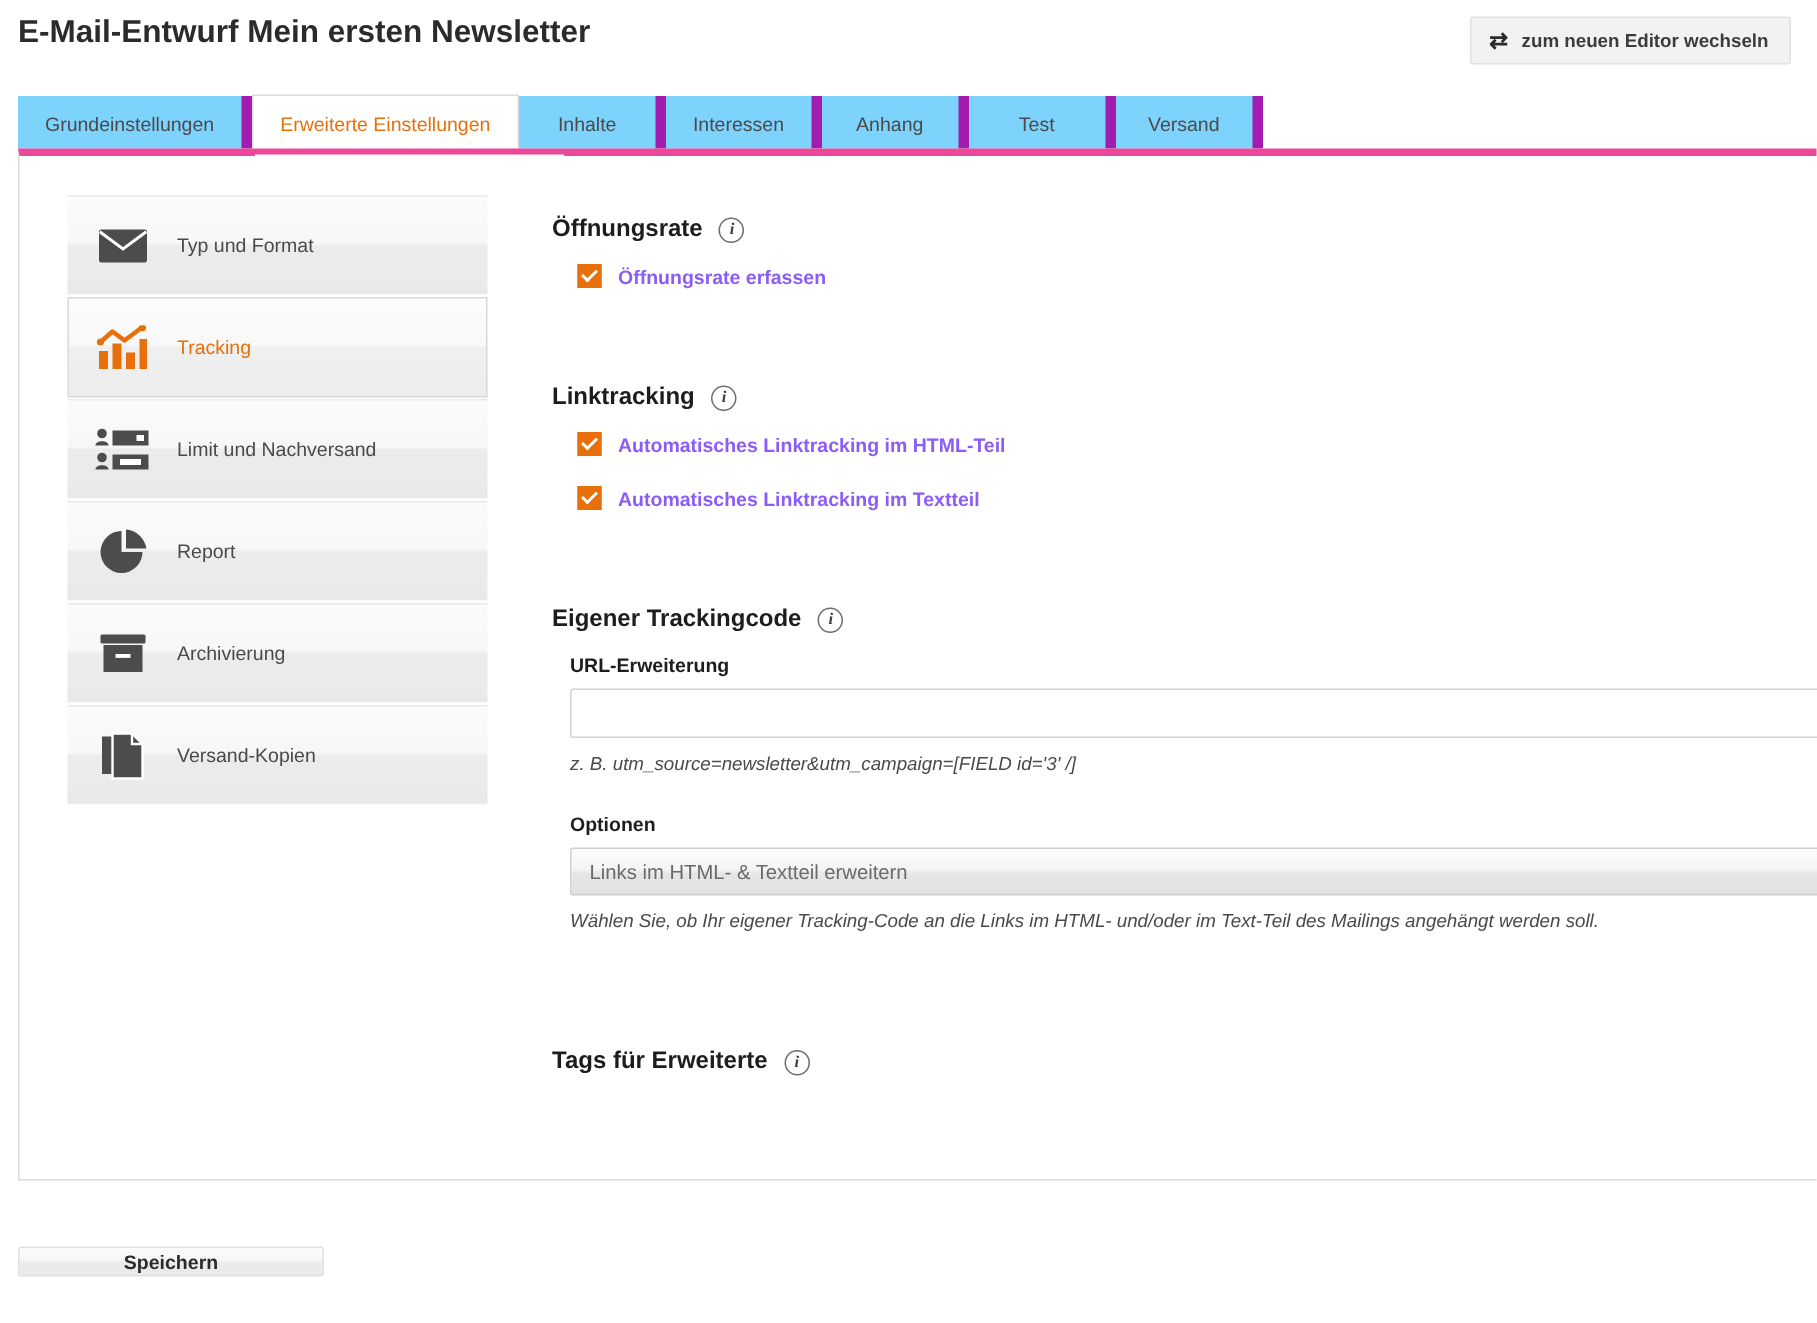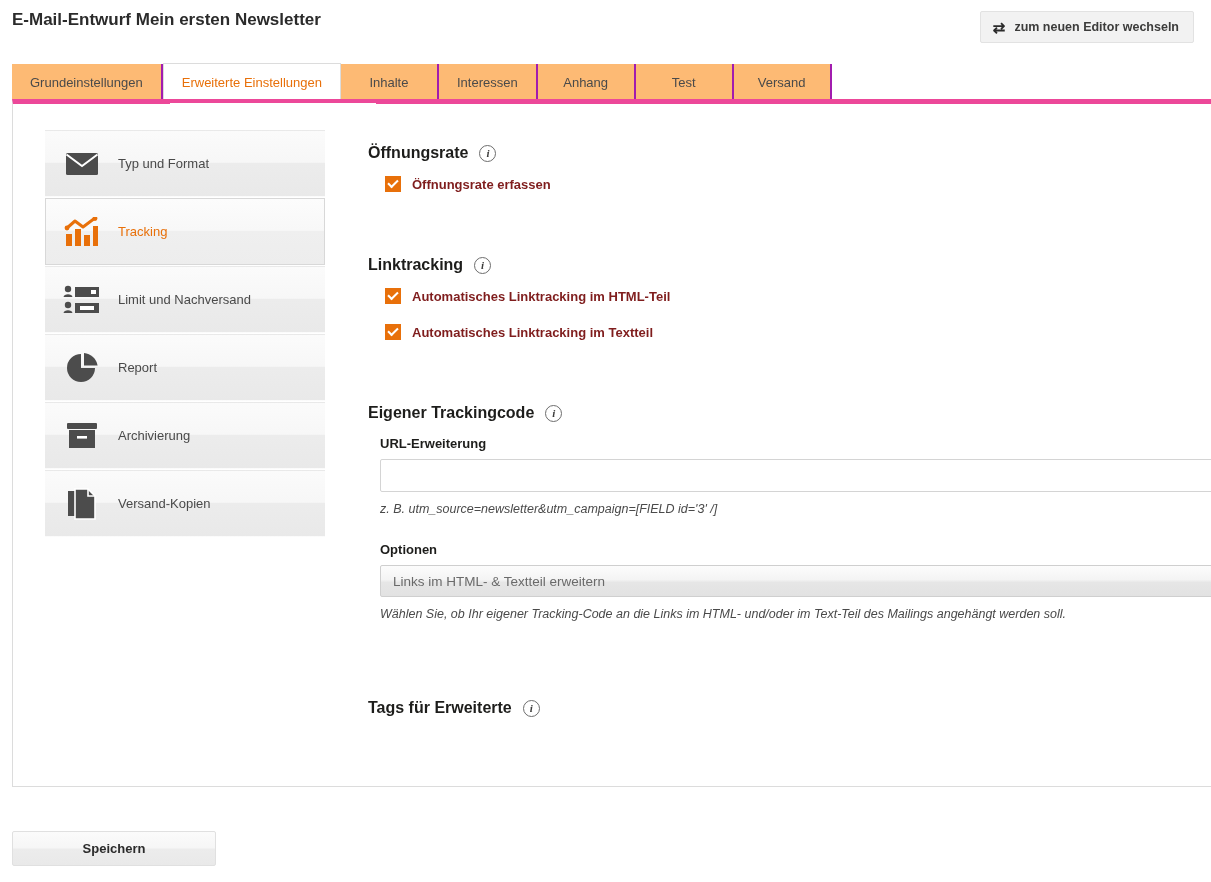--- a/index.html
+++ b/index.html
@@ -12,21 +12,21 @@
     font-family: "Liberation Sans", sans-serif;
     color: #3c3c3b;
     overflow: hidden;
   }
 
   
   .page-title {
     position: absolute;
     left: 12px;
     top: 10px;
-    font-size: 17px;
+    font-size: 21px;
     font-weight: bold;
     color: #2b2b2b;
     letter-spacing: 0px;
     white-space: nowrap;
   }
 
   .editor-switch-btn {
     position: absolute;
     right: 17px;
     top: 11px;
@@ -56,28 +56,28 @@
   
   .tab-bar {
     position: absolute;
     left: 12px;
     top: 64px;
     height: 36px;
     display: flex;
     align-items: stretch;
   }
   .tab {
-    background: #fdba74;
+    background: #7dd3fc;
     color: #4a4a4a;
     font-size: 13px;
     display: flex;
     align-items: center;
     justify-content: center;
     padding: 0 18px;
-    border-right: 2px solid #a21caf;
+    border-right: 7px solid #a21caf;
     cursor: pointer;
     white-space: nowrap;
     min-width: 98px;
   }
   .tab.active {
     background: #ffffff;
     color: #e8700a;
     border-right: 1px solid #dcdcdc;
     border-left: 1px solid #dcdcdc;
     border-top: 1px solid #dcdcdc;
@@ -196,21 +196,21 @@
     content: "";
     width: 8px;
     height: 4px;
     border-left: 2.2px solid #ffffff;
     border-bottom: 2.2px solid #ffffff;
     transform: rotate(-45deg) translate(1px, -1px);
   }
   .check-label {
     font-size: 13px;
     font-weight: bold;
-    color: #7f1d1d;
+    color: #8b5cf6;
     white-space: nowrap;
     cursor: pointer;
   }
   .field-label {
     font-size: 13px;
     font-weight: bold;
     color: #1d1d1b;
     margin-left: 12px;
     white-space: nowrap;
   }
@@ -250,21 +250,21 @@
     cursor: pointer;
     white-space: nowrap;
   }
 
   
   .save-btn {
     position: absolute;
     left: 12px;
     top: 831px;
     width: 204px;
-    height: 35px;
+    height: 20px;
     background: linear-gradient(to bottom, #fbfbfb 0%, #f6f6f6 48%, #ececec 52%, #e9e9e9 100%);
     border: 1px solid #e0e0e0;
     border-radius: 2px;
     font-family: "Liberation Sans", sans-serif;
     font-size: 13px;
     font-weight: bold;
     color: #2b2b2b;
     cursor: pointer;
   }
 

